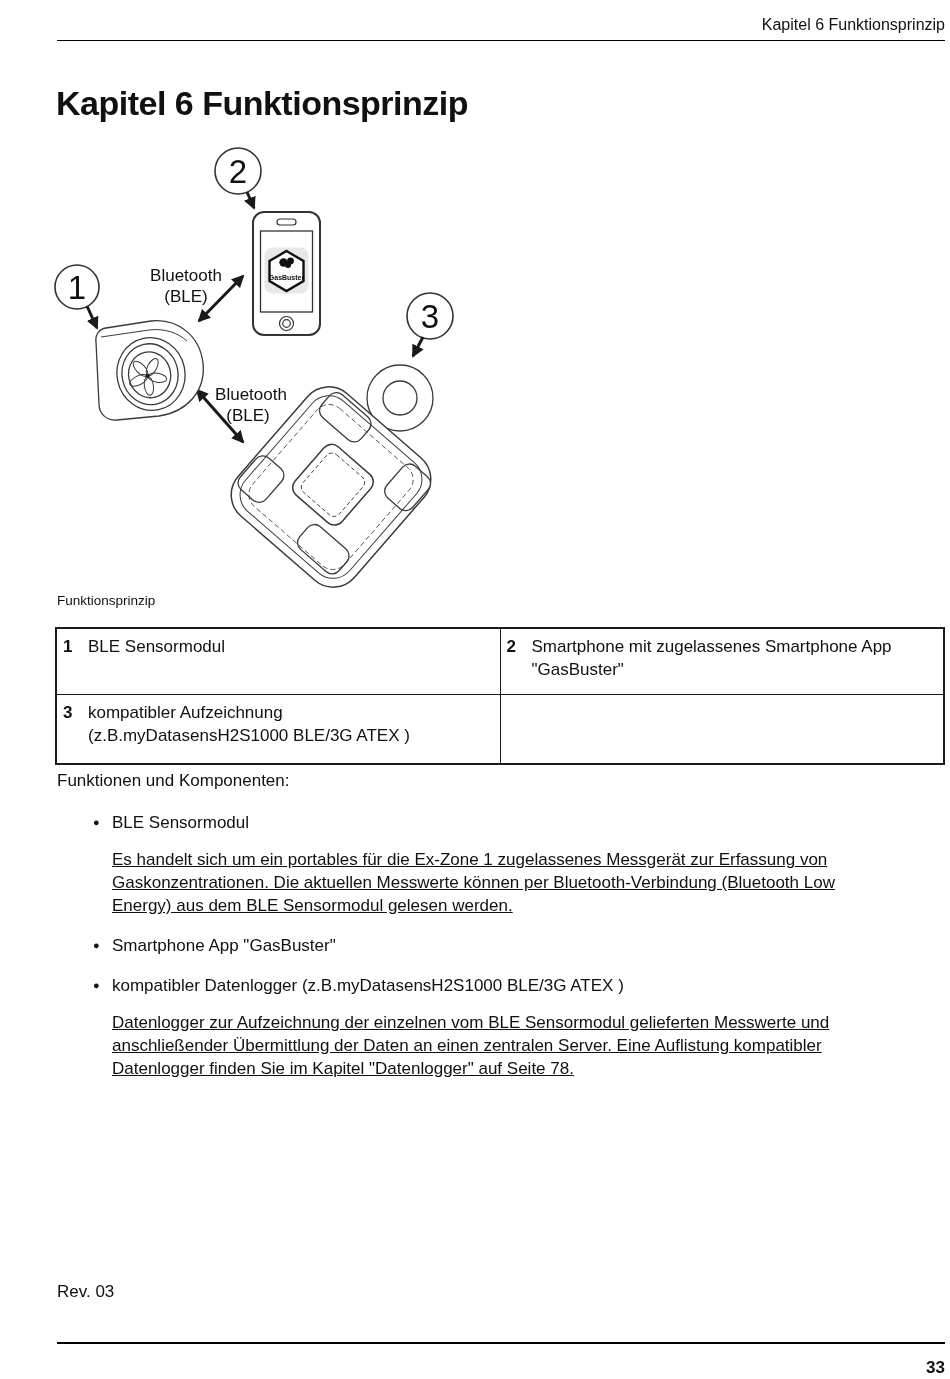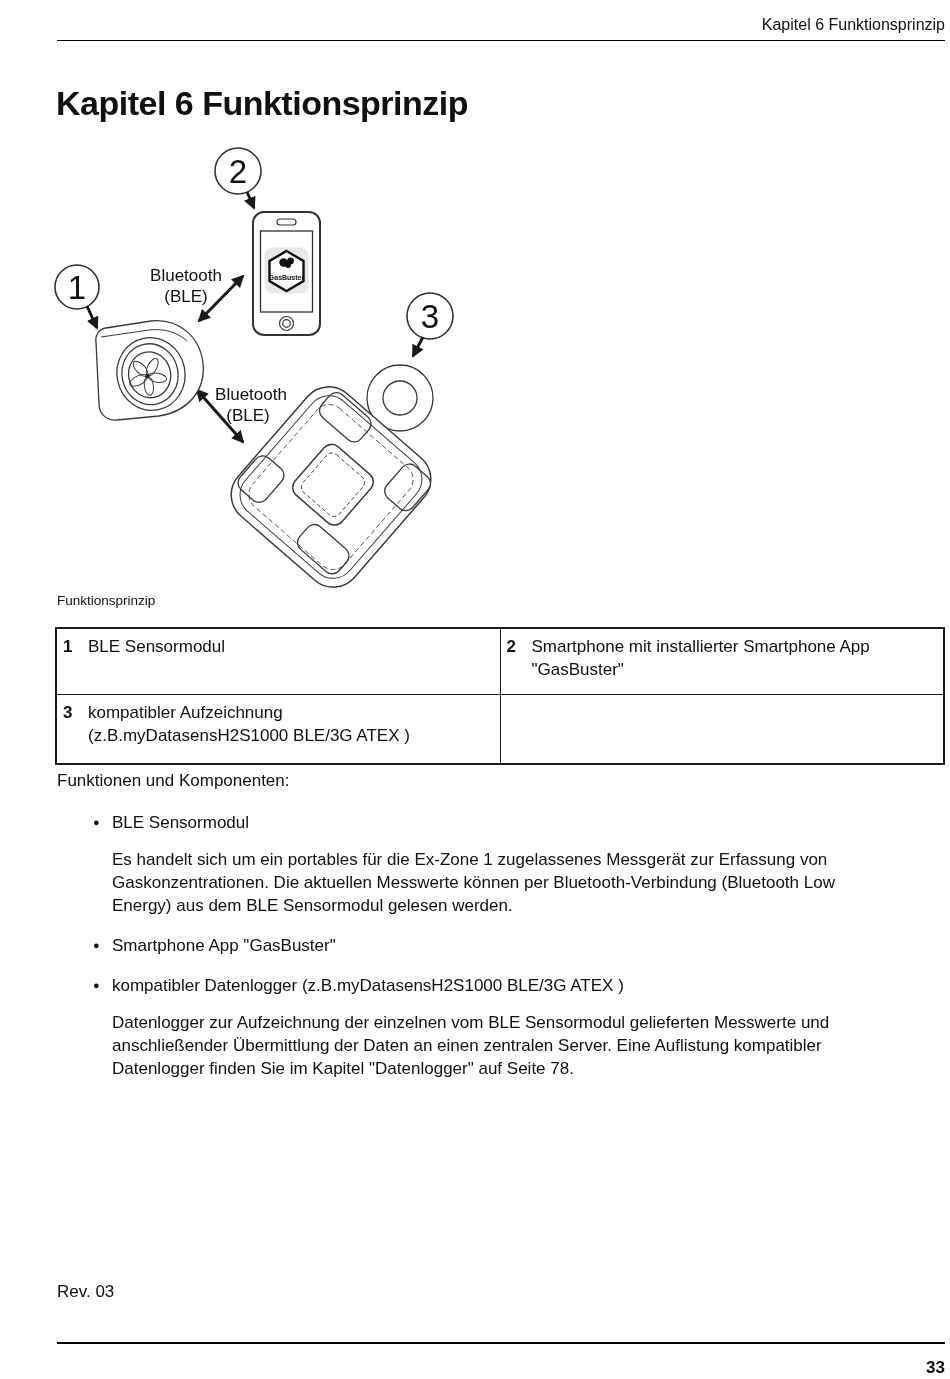--- a/index.html
+++ b/index.html
@@ -20,21 +20,21 @@
   .cell-num{flex:0 0 25px;font-weight:bold;}
   .cell-text{white-space:pre-line;}
   .row1 td{height:55px;}
   .row2 td{height:58px;}
   
   .body-intro{top:771px;left:57px;font-size:17px;}
   .bullet-list{top:811px;left:93px;width:852px;}
   .list-item{margin-bottom:17px;}
   .item-head{display:flex;font-size:17px;line-height:23px;}
   .item-bullet{flex:0 0 19px;font-size:15px;line-height:23px;}
-  .item-para{margin:14px 0 0 19px;font-size:17px;line-height:23px;white-space:pre-line;}
+  .item-para{margin:14px 0 0 19px;font-size:17px;line-height:23px;white-space:pre-line;text-decoration:underline;}
   
   .foot-rule{top:1342px;left:57px;width:888px;height:0;border-top:2.2px solid #000;}
   .footer-rev{top:1282px;left:57px;font-size:17px;}
   .footer-page{top:1358px;right:5px;font-size:17px;font-weight:bold;}
   svg text{font-family:"Liberation Sans",sans-serif;}
 </style>
 </head>
 <body>
 
 <div class="abs running-head">Kapitel 6 Funktionsprinzip</div>
@@ -134,21 +134,21 @@
     <tr class="row1">
       <td>
         <div class="cell">
           <span class="cell-num">1</span>
           <span class="cell-text">BLE Sensormodul</span>
         </div>
       </td>
       <td>
         <div class="cell">
           <span class="cell-num">2</span>
-          <span class="cell-text">Smartphone mit installierter Smartphone App
+          <span class="cell-text">Smartphone mit zugelassenes Smartphone App
 "GasBuster"</span>
         </div>
       </td>
     </tr>
     <tr class="row2">
       <td>
         <div class="cell">
           <span class="cell-num">3</span>
           <span class="cell-text">kompatibler Aufzeichnung
 (z.B.myDatasensH2S1000 BLE/3G ATEX )</span>

